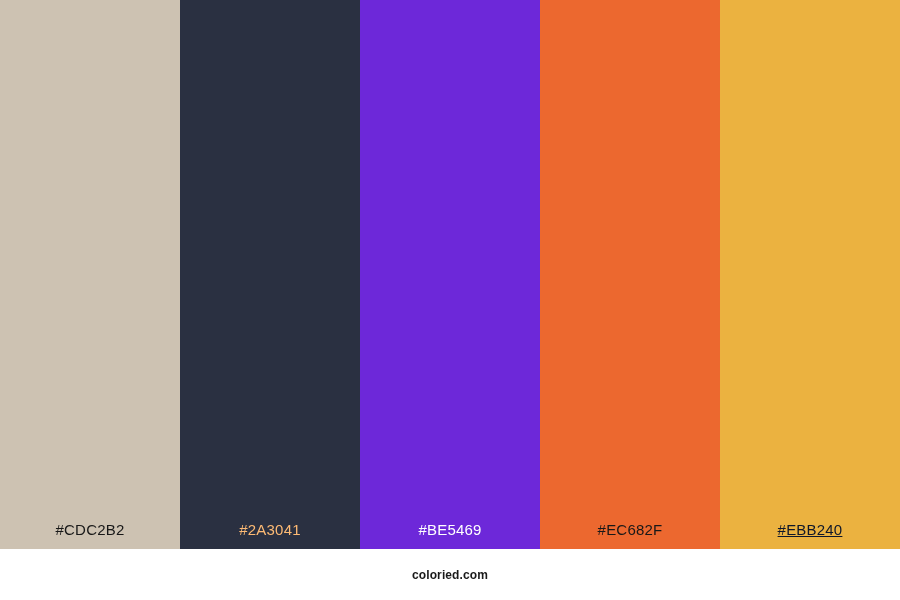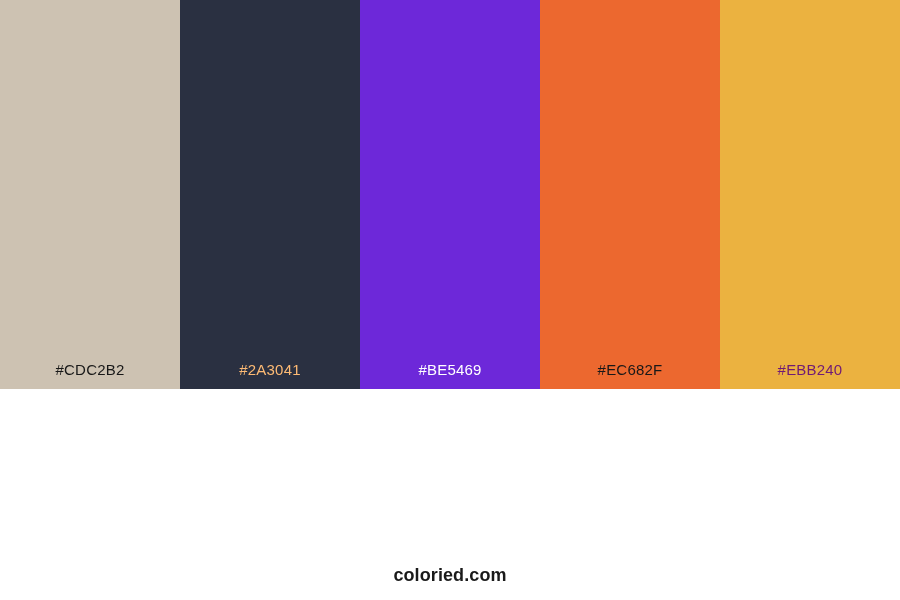--- a/index.html
+++ b/index.html
@@ -22,21 +22,21 @@
   }
   .swatch-strip {
     width: 900px;
     height: 549px;
     display: flex;
     flex-direction: row;
   }
   .swatch {
     flex: 1 1 180px;
     width: 180px;
-    height: 389px;
+    height: 549px;
     position: relative;
     display: flex;
     align-items: flex-end;
     justify-content: center;
   }
   .swatch-label {
     display: block;
     width: 100%;
     text-align: center;
     font-size: 15px;
@@ -50,21 +50,21 @@
   .label-light { color: #ffffff; }
   .footer {
     width: 900px;
     height: 51px;
     background: #ffffff;
     display: flex;
     align-items: center;
     justify-content: center;
   }
   .footer-brand {
-    font-size: 18px;
+    font-size: 12px;
     font-weight: 700;
     color: #1a1a1a;
     letter-spacing: 0.1px;
     line-height: 1;
   }
 </style>
 </head>
 <body style="background-color: rgb(255, 255, 255);">
 
 <div class="palette-page">
@@ -81,21 +81,21 @@
 
     <div class="swatch" style="background-color: #6d28d9;">
       <span class="swatch-label label-light" style="color: rgb(255, 255, 255);">#BE5469</span>
     </div>
 
     <div class="swatch" style="background-color: rgb(236, 104, 47);">
       <span class="swatch-label label-dark" style="color: rgb(24, 24, 24);">#EC682F</span>
     </div>
 
     <div class="swatch" style="background-color: rgb(235, 178, 64);">
-      <span class="swatch-label label-dark" style="color: #701a75;">#EBB240</span>
+      <span class="swatch-label label-dark" style="color: #0f172a; text-decoration: underline;">#EBB240</span>
     </div>
 
   </div>
 
   <div class="footer">
     <span class="footer-brand">coloried.com</span>
   </div>
 
 </div>
 

